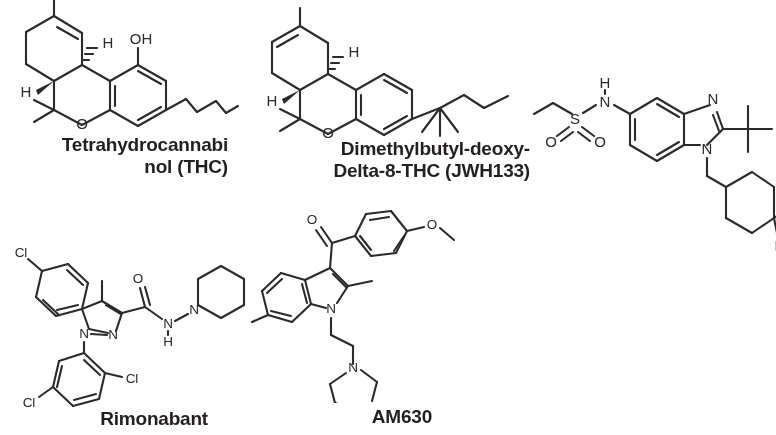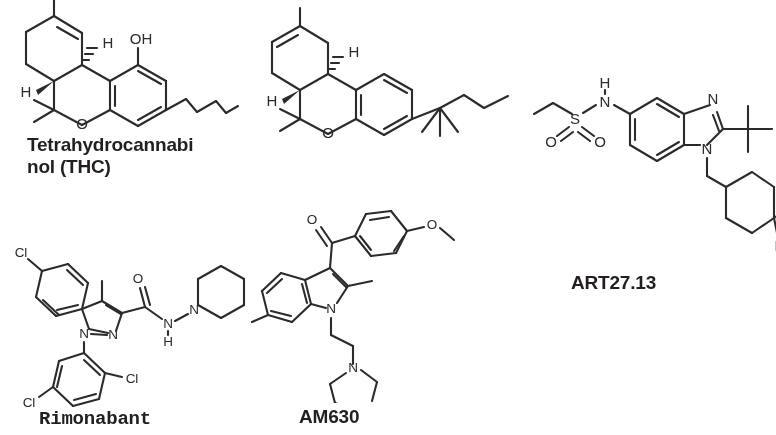--- a/index.html
+++ b/index.html
@@ -42,25 +42,24 @@
   }
   .atom.small {
     font-size: 13.5px;
   }
   .caption {
     position: absolute;
     font-family: "Liberation Sans", sans-serif;
     font-weight: bold;
     font-size: 19px;
     color: #231f20;
-    text-align: left;
+    text-align: right;
     line-height: 1.16;
     letter-spacing: -0.2px;
     white-space: pre-line;
-    margin-left: 27px;
   }
 </style>
 </head>
 <body>
 
 <div class="figure-panel" style="left:0px; top:0px; width:240px; height:195px;">
   <svg class="struct-svg" width="240" height="135" viewBox="0 0 240 135">
 
     <g>
       <line x1="26" y1="32" x2="26" y2="64"></line>
@@ -174,20 +173,22 @@
     <g>
       <line x1="164" y1="119" x2="192" y2="108"></line>
       <line x1="192" y1="108" x2="192" y2="136"></line>
       <line x1="192" y1="108" x2="174" y2="132"></line>
       <line x1="192" y1="108" x2="210" y2="132"></line>
       <line x1="192" y1="108" x2="216" y2="95"></line>
       <line x1="216" y1="95" x2="236" y2="108"></line>
       <line x1="236" y1="108" x2="260" y2="96"></line>
     </g>
   </svg>
+  <div class="caption" style="left:0px; top:138px; width:282px;">Dimethylbutyl-deoxy-
+Delta-8-THC (JWH133)</div>
 </div>
 
 <div class="figure-panel" style="left:520px; top:72px; width:256px; height:250px;">
   <svg class="struct-svg" width="256" height="200" viewBox="0 0 256 200">
 
     <g>
       <line x1="14" y1="42" x2="33" y2="31"></line>
       <line x1="33" y1="31" x2="52" y2="42"></line>
     </g>
 
@@ -250,21 +251,20 @@
       <line x1="254" y1="146" x2="254" y2="115"></line>
       <line x1="254" y1="115" x2="232" y2="100"></line>
       <line x1="232" y1="100" x2="206" y2="115"></line>
 
       <line x1="254" y1="146" x2="268" y2="136"></line>
       <line x1="254" y1="146" x2="258" y2="166"></line>
     </g>
     <text class="atom" x="274" y="131">F</text>
     <text class="atom" x="259" y="175">F</text>
   </svg>
-  <div class="caption" style="left:24px; top:200px; width:180px;">ART27.13</div>
 </div>
 
 <div class="figure-panel" style="left:12px; top:245px; width:248px; height:190px;">
   <svg class="struct-svg" width="248" height="165" viewBox="0 0 248 165">
 
     <g>
       <line x1="30" y1="26" x2="24" y2="52"></line>
       <line x1="24" y1="52" x2="44" y2="71"></line>
       <line x1="44" y1="71" x2="70" y2="64"></line>
       <line x1="70" y1="64" x2="76" y2="38"></line>
@@ -323,21 +323,21 @@
       <line x1="93" y1="128" x2="72" y2="108"></line>
       <line x1="50" y1="121" x2="45" y2="142"></line>
       <line x1="62" y1="155" x2="84" y2="149"></line>
       <line x1="88" y1="130" x2="72" y2="115"></line>
     </g>
     <line x1="93" y1="128" x2="110" y2="132"></line>
     <text class="atom small" x="120" y="134">Cl</text>
     <line x1="41" y1="142" x2="27" y2="152"></line>
     <text class="atom small" x="17" y="158">Cl</text>
   </svg>
-  <div class="caption" style="left:0px; top:163px; width:196px;font-family:Liberation Mono, monospace;">Rimonabant</div>
+  <div class="caption" style="left:0px; top:163px; width:196px;">Rimonabant</div>
 </div>
 
 <div class="figure-panel" style="left:250px; top:198px; width:250px; height:237px;">
   <svg class="struct-svg" width="250" height="205" viewBox="0 0 250 205">
 
     <g>
       <line x1="105" y1="38" x2="116" y2="16"></line>
       <line x1="116" y1="16" x2="141" y2="13"></line>
       <line x1="141" y1="13" x2="157" y2="33"></line>
       <line x1="157" y1="33" x2="146" y2="55"></line>

